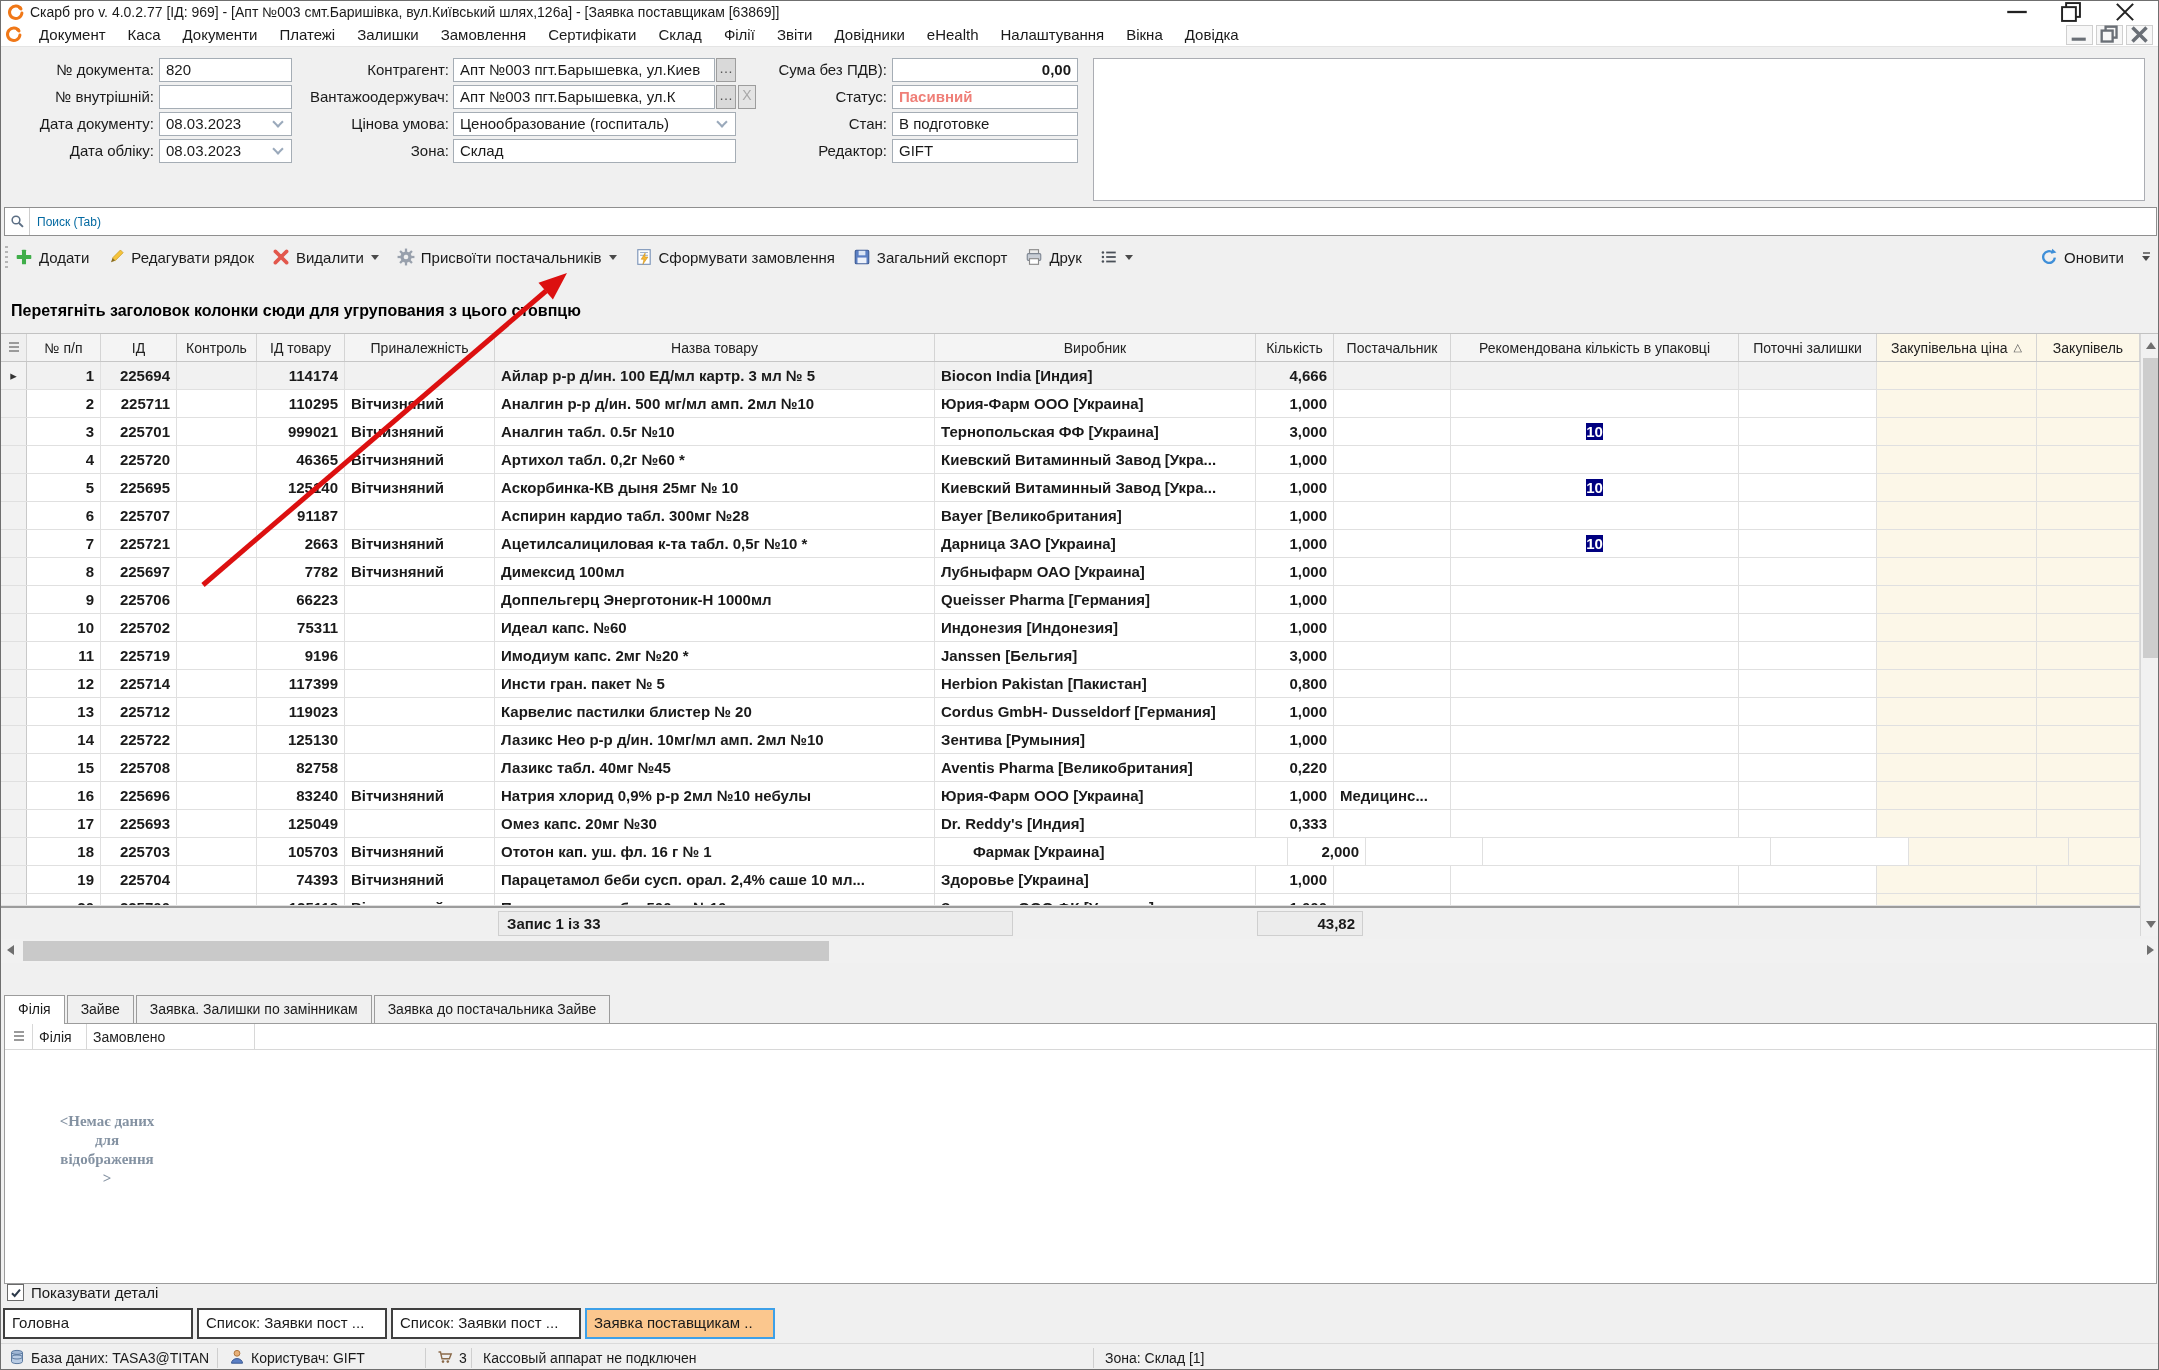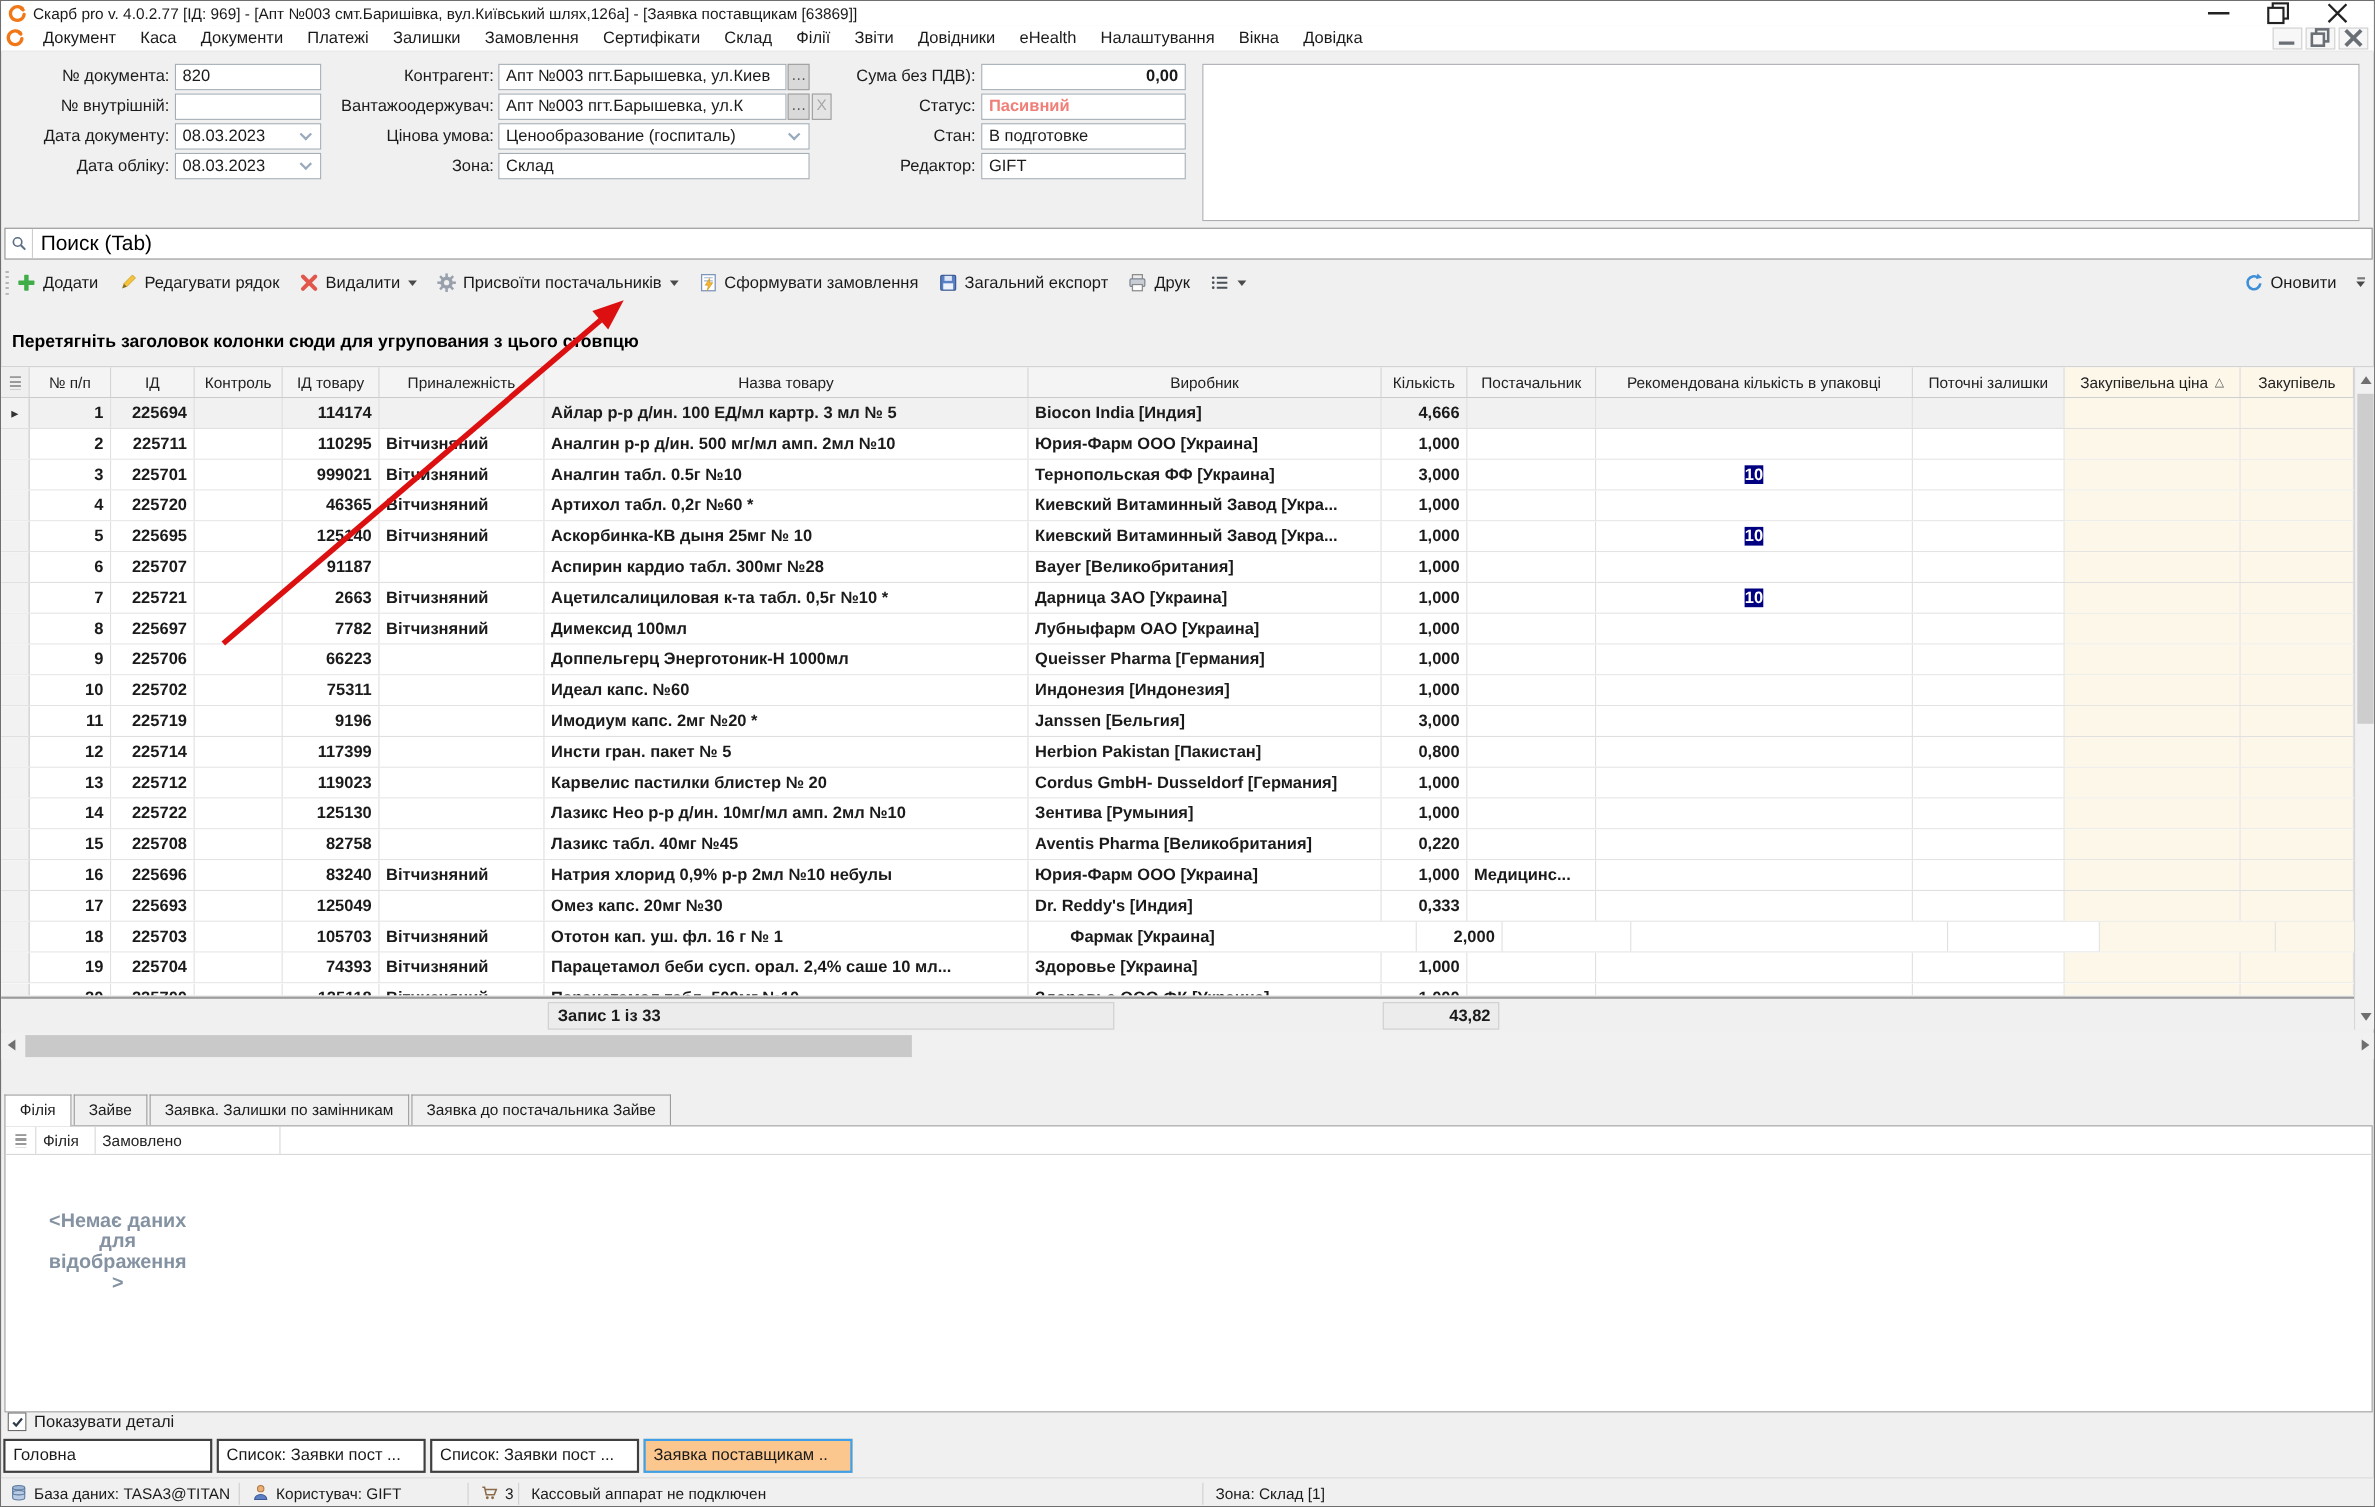--- a/index.html
+++ b/index.html
@@ -39,21 +39,21 @@
 
   
   .r1{top:11px;} .r2{top:38px;} .r3{top:65px;} .r4{top:92px;}
 
   
   .searchrow{position:absolute;left:3px;top:206px;width:2153px;height:29px;background:#fff;
              border:1px solid #8f8f8f;display:flex;align-items:center;}
   .search-iconbox{width:25px;height:100%;border-right:1px solid #cdcdcd;display:flex;
                   align-items:center;justify-content:center;}
   .search-iconbox svg{width:15px;height:15px;}
-  .search-placeholder{color:#000000;font-size:19px;padding-left:7px;}
+  .search-placeholder{color:#0369a1;font-size:12px;padding-left:7px;}
 
   
   .toolbar{position:absolute;left:0;top:238px;width:100%;height:36px;display:flex;align-items:center;
            padding-left:14px;font-size:15px;}
   .grip{position:absolute;left:4px;top:7px;width:3px;height:22px;
         background:repeating-linear-gradient(#b5b5b5 0 2px,transparent 2px 5px);}
   .tbtn{display:flex;align-items:center;gap:6px;margin-right:18px;white-space:nowrap;}
   .ticon{width:18px;height:18px;display:inline-flex;flex:0 0 auto;}
   .ticon svg{width:18px;height:18px;}
   .caret{width:0;height:0;border-left:4px solid transparent;border-right:4px solid transparent;
@@ -106,22 +106,22 @@
   .tri.right{right:6px;top:6px;border-top:5px solid transparent;border-bottom:5px solid transparent;border-left:7px solid #6f6f6f;}
 
   
   .tabs2{position:absolute;left:3px;top:994px;height:29px;display:flex;font-size:14px;}
   .tab2{padding:0 13px;line-height:26px;border:1px solid #9c9c9c;border-bottom:none;background:#f0f0f0;
         margin-right:2px;white-space:nowrap;height:28px;}
   .tab2.active{background:#fff;height:29px;position:relative;z-index:2;}
   .detailpanel{position:absolute;left:3px;top:1022px;width:2153px;height:261px;background:#fff;border:1px solid #9c9c9c;}
   .dheader{height:26px;border-bottom:1px solid #d8d8d8;display:flex;font-size:14px;color:#222;}
   .dhcell{border-right:1px solid #d8d8d8;display:flex;align-items:center;padding:0 6px;flex:0 0 auto;}
-  .dempty{position:absolute;left:22px;top:76px;width:160px;text-align:center;font-size:18px;font-weight:bold;
-          color:#8492a2;white-space:pre-line;line-height:19px;}
+  .dempty{position:absolute;left:22px;top:88px;width:160px;text-align:center;font-size:15px;font-weight:bold;
+          color:#8492a2;white-space:pre-line;line-height:19px;font-family:Liberation Serif, serif;}
 
   
   .checkrow{position:absolute;left:6px;top:1283px;display:flex;align-items:center;gap:7px;font-size:15px;}
   .cbox{width:17px;height:17px;border:1px solid #6a6a6a;background:#fff;display:flex;align-items:center;justify-content:center;}
   .cbox svg{width:12px;height:12px;}
   .taskbar{position:absolute;left:2px;top:1307px;height:32px;display:flex;gap:4px;font-size:15px;}
   .taskbtn{width:190px;height:31px;border:2px solid #3f3f3f;background:#fff;line-height:26px;
            padding:0 7px;white-space:nowrap;overflow:hidden;}
   .taskbtn.active{background:var(--tabbg,#fbc78e);border:2px solid var(--tabborder,#3da0e8);}
   .statusbar{position:absolute;left:0;top:1342px;width:100%;height:28px;background:#f0f0f0;

